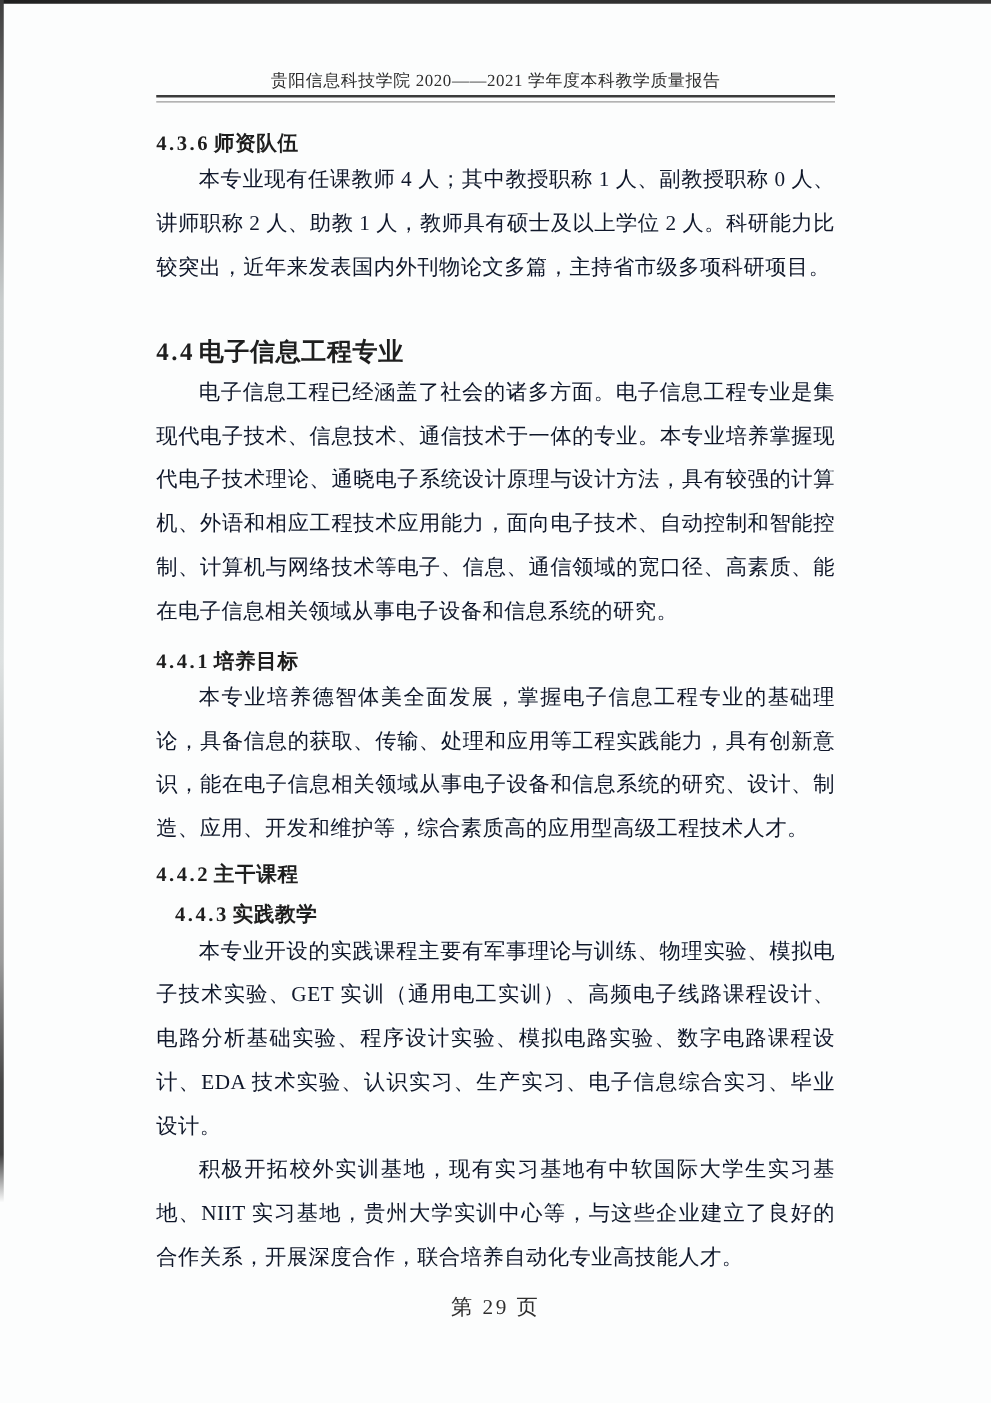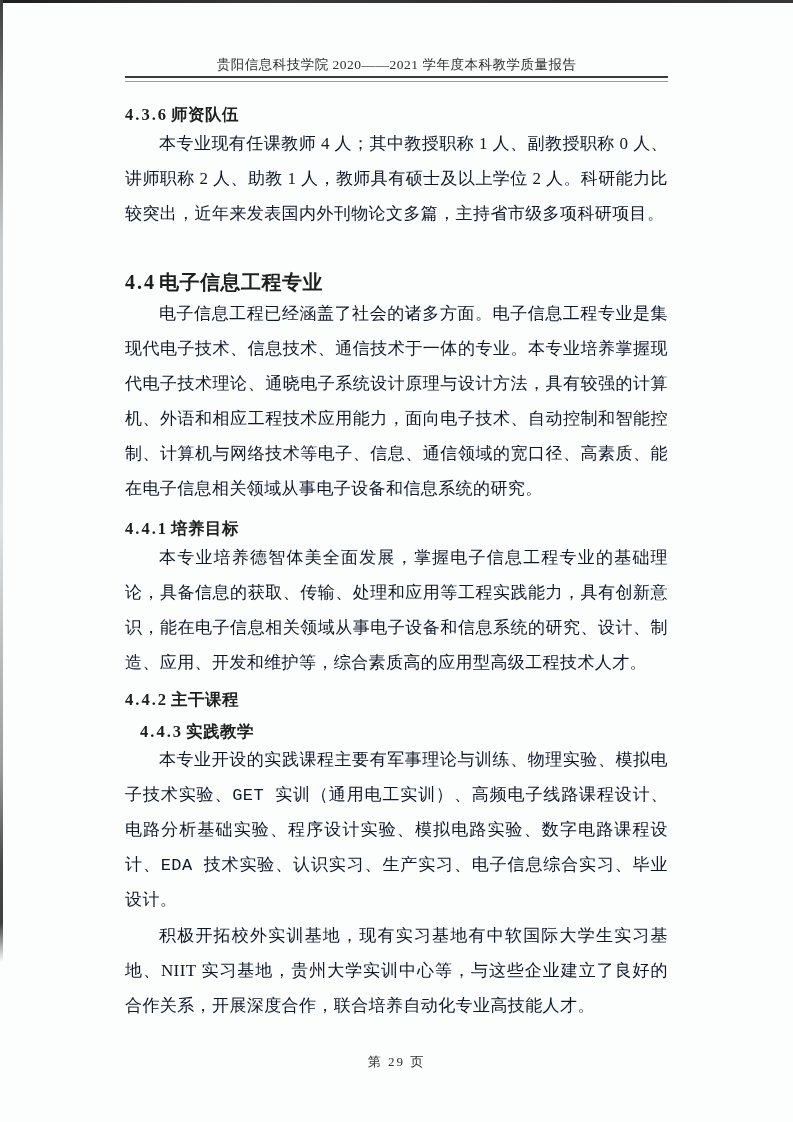--- a/index.html
+++ b/index.html
@@ -79,26 +79,26 @@
     text-indent: 2em;
     font-size: 17px;
     line-height: 35px;
     letter-spacing: 0.4px;
     color: #0f172a;
   }
   .p1 { margin-top: 12px; }
   .p2 { margin-top: 9px; }
   .p3 { margin-top: 11px; }
   .p4 { margin-top: 10px; }
-  .p5 { margin-top: 11px; font-family: Liberation Mono, monospace; }
+  .p5 { margin-top: 11px; }
   .p6 { margin-top: 9px; }
   .doc-footer {
-    margin-top: 30px;
+    margin-top: 14px;
     text-align: center;
-    font-size: 13px;
+    font-size: 17px;
     line-height: 18px;
     letter-spacing: 2px;
     color: #2e2e2e;
   }
 </style>
 </head>
 <body>
 
 <div class="scan-edge-top"></div>
 <div class="scan-edge-left"></div>

